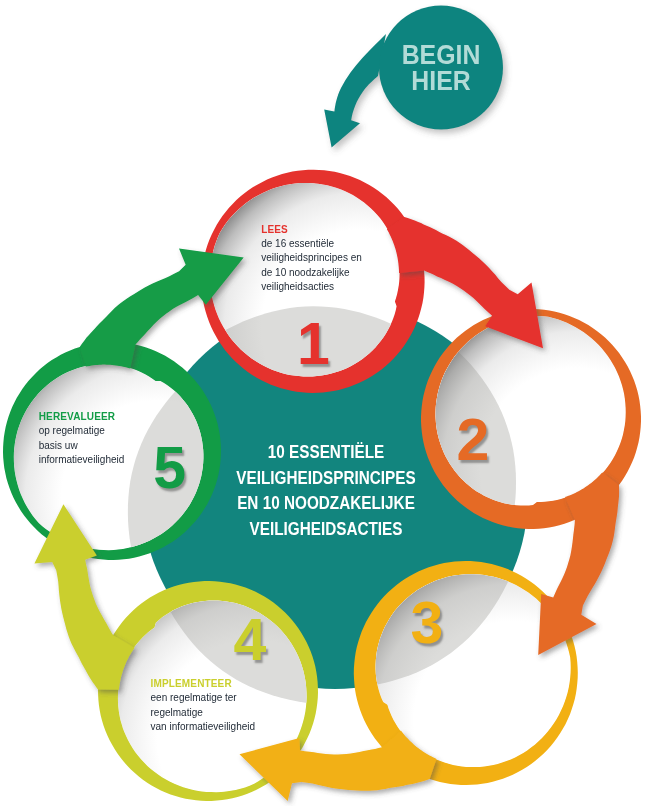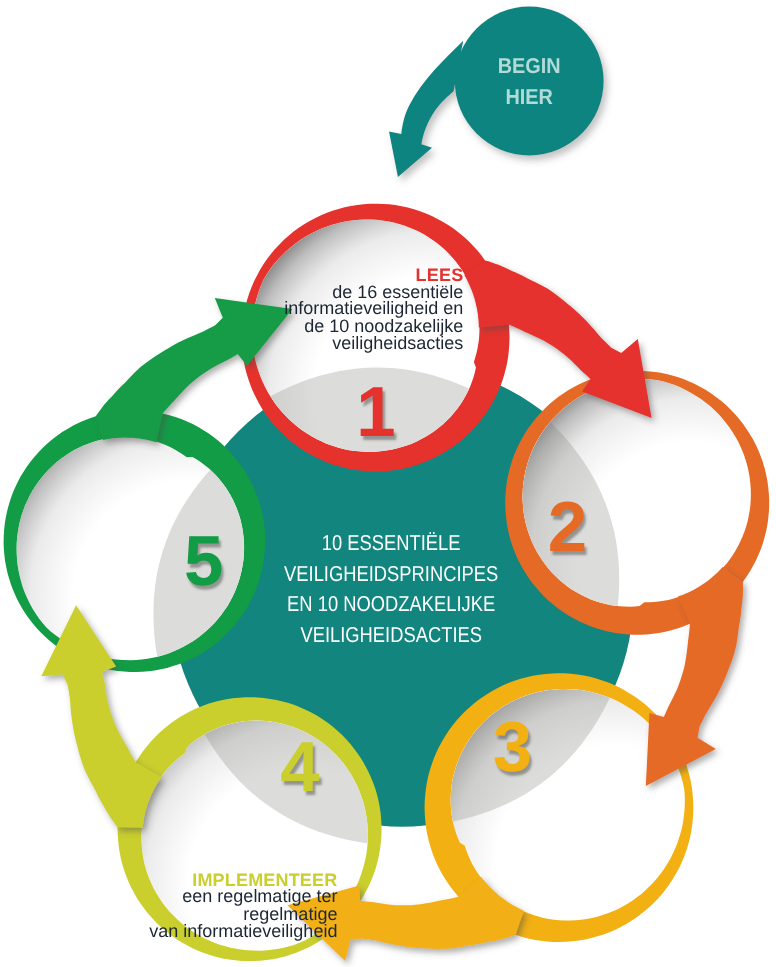--- a/index.html
+++ b/index.html
@@ -1,31 +1,31 @@
 <!DOCTYPE html>
 <html><head>
 <meta charset="utf-8">
 <style>
   html,body{margin:0;padding:0;background:#fff;}
   body{width:647px;height:806px;overflow:hidden;font-family:"Liberation Sans",sans-serif;}
   #stage{position:relative;width:647px;height:806px;background:#fff;}
   #art{position:absolute;left:0;top:0;}
-  .tblock{position:absolute;text-align:right;white-space:nowrap;
-          font-size:15px;line-height:14.35px;color:#1d2733;
+  .tblock{position:absolute;text-align:left;white-space:nowrap;
+          font-size:10px;line-height:14.35px;color:#1d2733;
           transform:translate(-50%,0);}
   .tblock .hd{font-weight:bold;display:block;letter-spacing:.15px;}
   .num{position:absolute;font-weight:bold;font-size:59px;line-height:1;
        white-space:nowrap;transform:translate(-50%,-50%);
        text-shadow:2px 3px 2px rgba(60,60,60,.45);}
   #centertxt{position:absolute;left:326px;top:440px;transform:translate(-50%,0);
-       text-align:center;color:#fff;font-weight:normal;font-size:18px;
+       text-align:center;color:#fff;font-weight:bold;font-size:18px;
        line-height:25.6px;white-space:nowrap;}
   #centertxt div{transform:scaleX(.85);}
   #begintxt{position:absolute;left:441px;top:42px;transform:translate(-50%,0);
-       text-align:center;color:#B2DBD7;font-weight:bold;font-size:18px;
+       text-align:center;color:#B2DBD7;font-weight:bold;font-size:27px;
        line-height:26px;white-space:nowrap;}
   #begintxt div{transform:scaleX(.92);}
 </style>
 </head>
 <body>
 
 <div id="stage">
 <svg id="art" width="647" height="806" viewBox="0 0 647 806" xmlns="http://www.w3.org/2000/svg">
 <defs>
 <path id="plate" d="M 71.9 -125.0 L 66.2 -117.2 L 60.9 -109.4 L 55.9 -101.6 L 51.4 -93.8 L 47.2 -85.9 L 43.3 -78.1 L 39.8 -70.3 L 36.7 -62.5 L 34.0 -54.7 L 31.6 -46.9 L 29.6 -39.1 L 27.9 -31.2 L 26.6 -23.4 L 25.7 -15.6 L 25.2 -7.8 L 25.0 0.0 L 25.2 7.8 L 25.7 15.6 L 26.6 23.4 L 27.9 31.2 L 29.6 39.1 L 31.6 46.9 L 34.0 54.7 L 36.7 62.5 L 39.8 70.3 L 43.3 78.1 L 47.2 85.9 L 51.4 93.8 L 55.9 101.6 L 60.9 109.4 L 66.2 117.2 L 71.9 125.0 L 200 125 L 200 -125 Z"></path>
@@ -138,28 +138,34 @@
     </div>
 <div id="centertxt">
       <div>10 ESSENTIËLE</div>
       <div>VEILIGHEIDSPRINCIPES</div>
       <div>EN 10 NOODZAKELIJKE</div>
       <div>VEILIGHEIDSACTIES</div>
     </div>
 <div class="tblock" style="left:311.5px;top:222.5px;">
       <span class="hd" style="color:#E5322D">LEES</span>
       <span style="display:block">de 16 essentiële</span>
-      <span style="display:block">informatieveiligheid en</span>
+      <span style="display:block">veiligheidsprincipes en</span>
       <span style="display:block">de 10 noodzakelijke</span>
       <span style="display:block">veiligheidsacties</span>
     </div>
 <div class="num" style="left:313.4px;top:343.6px;color:#E5322D">1</div>
 <div class="num" style="left:472.8px;top:440.0px;color:#E56A25">2</div>
 <div class="num" style="left:427.0px;top:623.2px;color:#F2B013">3</div>
-<div class="tblock" style="left:202.8px;top:727px;">
+<div class="tblock" style="left:202.8px;top:677px;">
       <span class="hd" style="color:#CACF2D">IMPLEMENTEER</span>
       <span style="display:block">een regelmatige ter</span>
       <span style="display:block">regelmatige</span>
       <span style="display:block">van informatieveiligheid</span>
     </div>
 <div class="num" style="left:250.0px;top:640.4px;color:#CACF2D">4</div>
+<div class="tblock" style="left:81.5px;top:409.9px;">
+      <span class="hd" style="color:#129C46">HEREVALUEER</span>
+      <span style="display:block">op regelmatige</span>
+      <span style="display:block">basis uw</span>
+      <span style="display:block">informatieveiligheid</span>
+    </div>
 <div class="num" style="left:169.7px;top:468.2px;color:#129C46">5</div>
 </div>
 
 </body></html>

